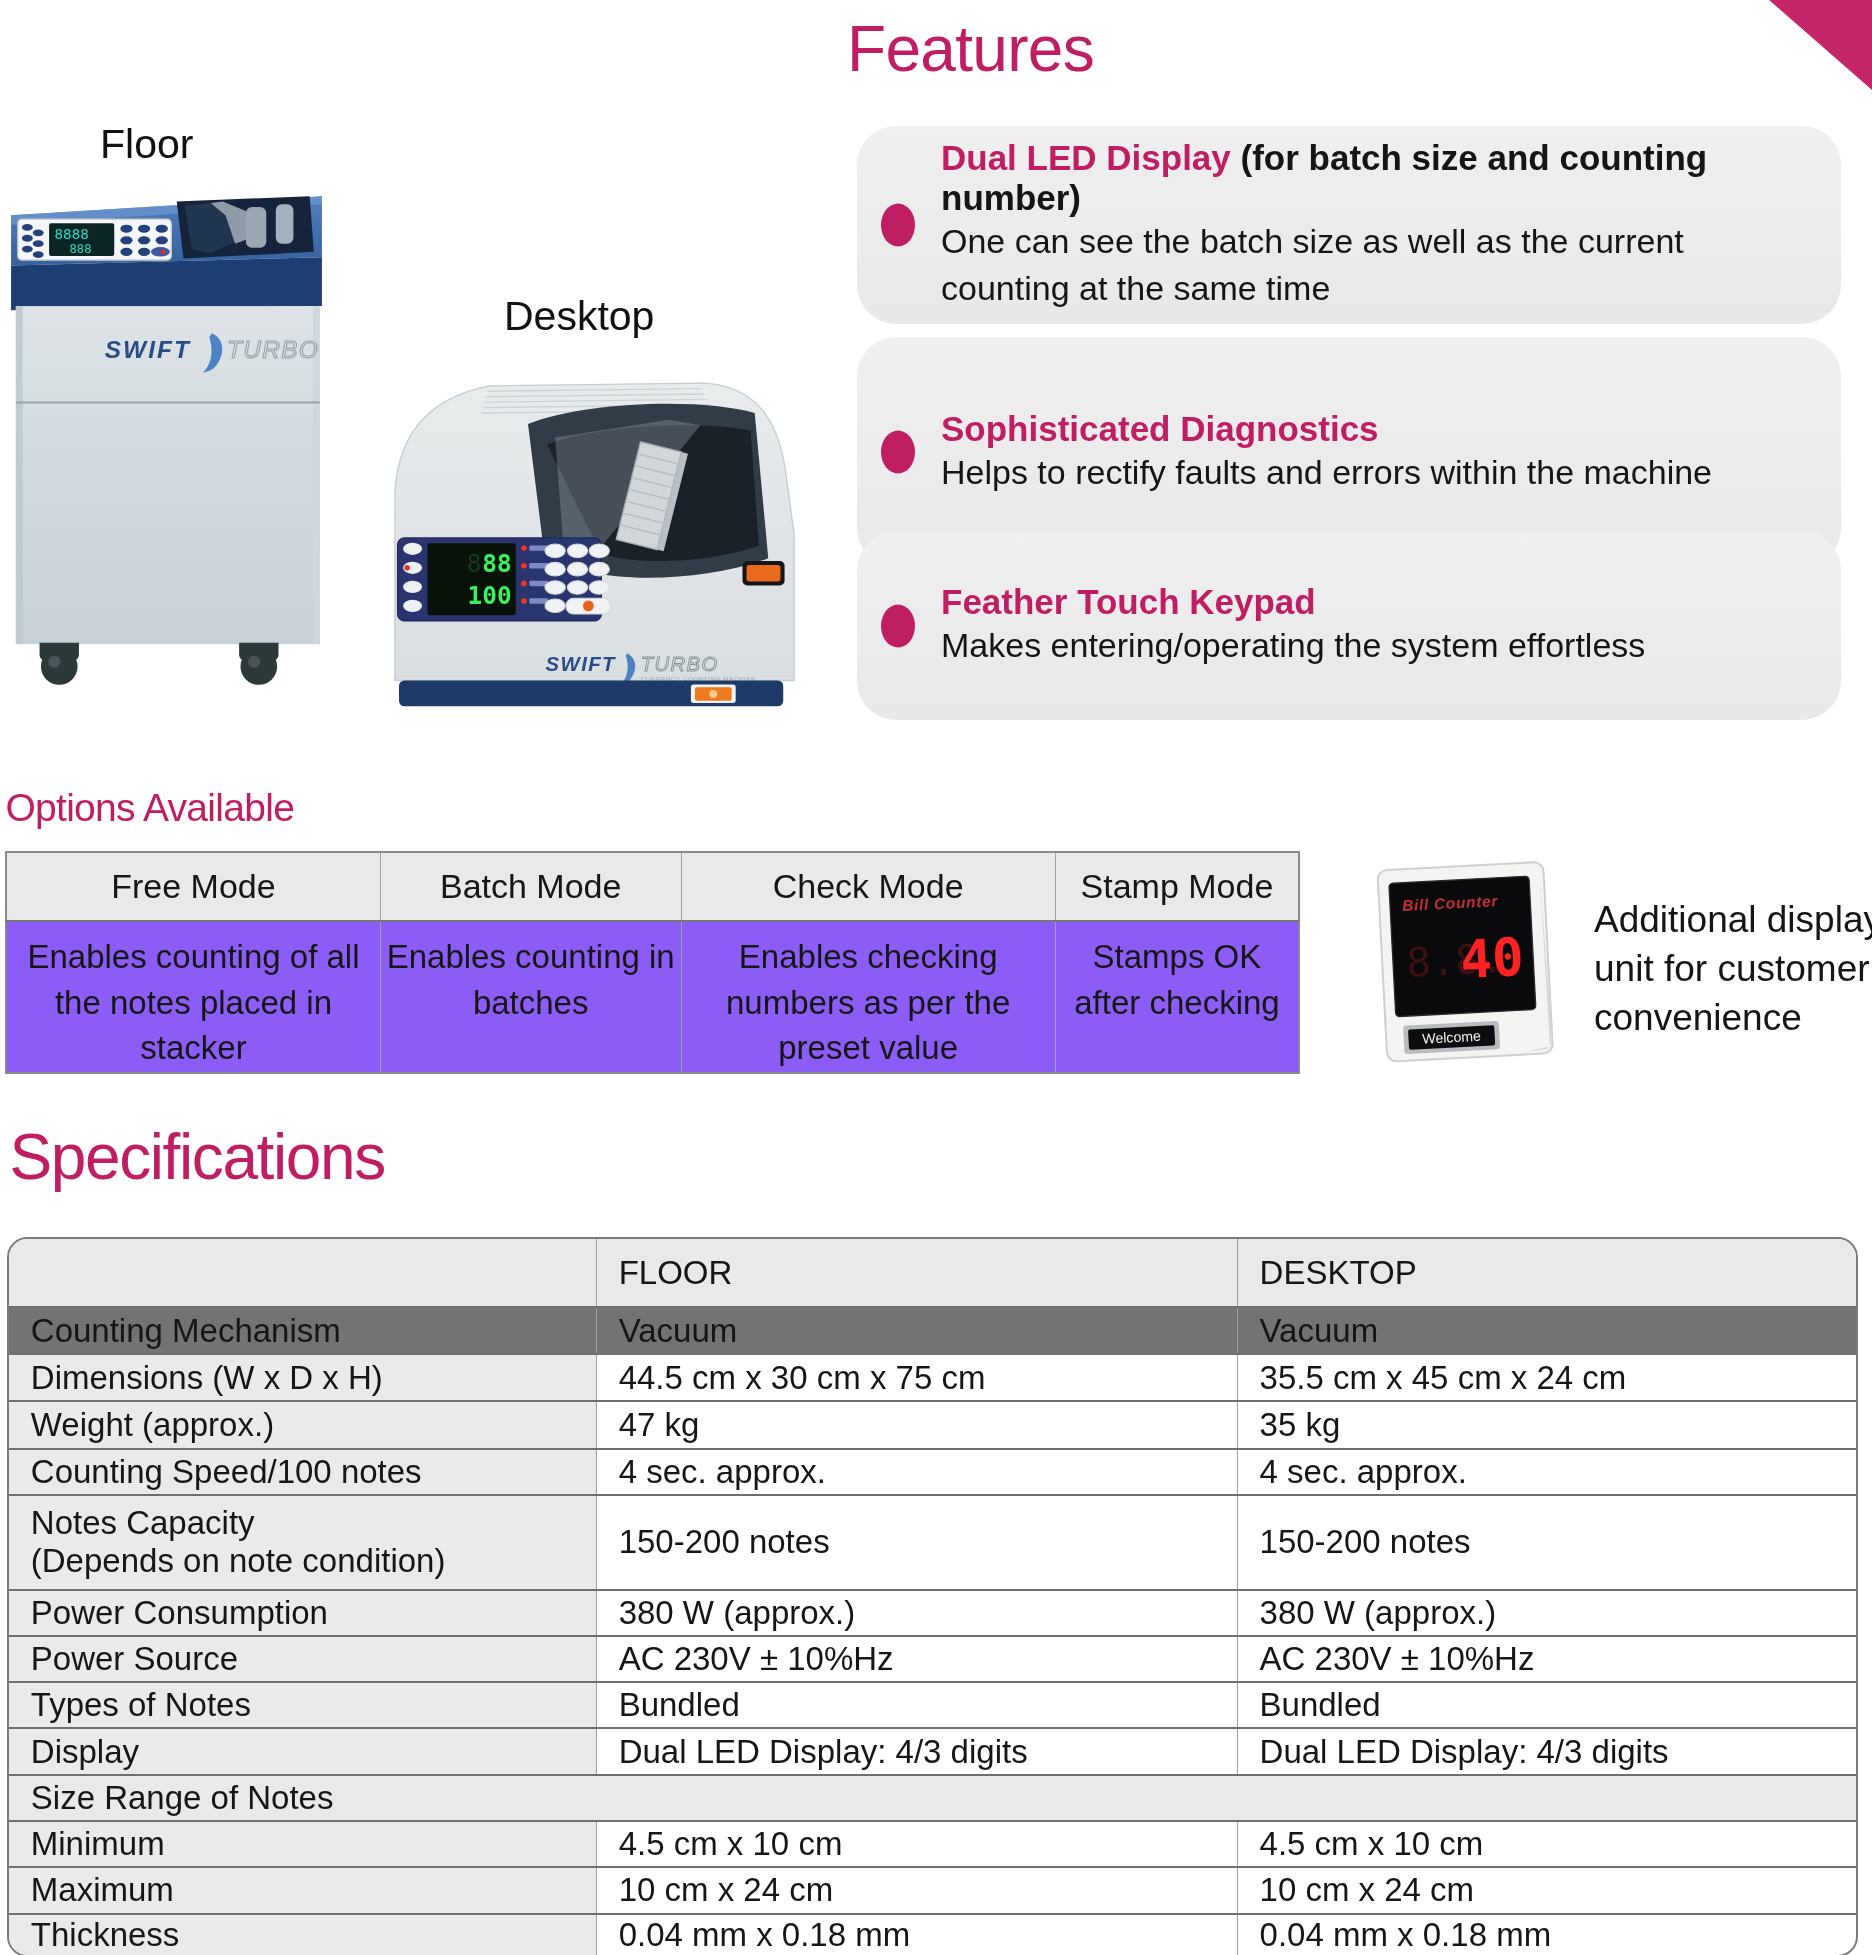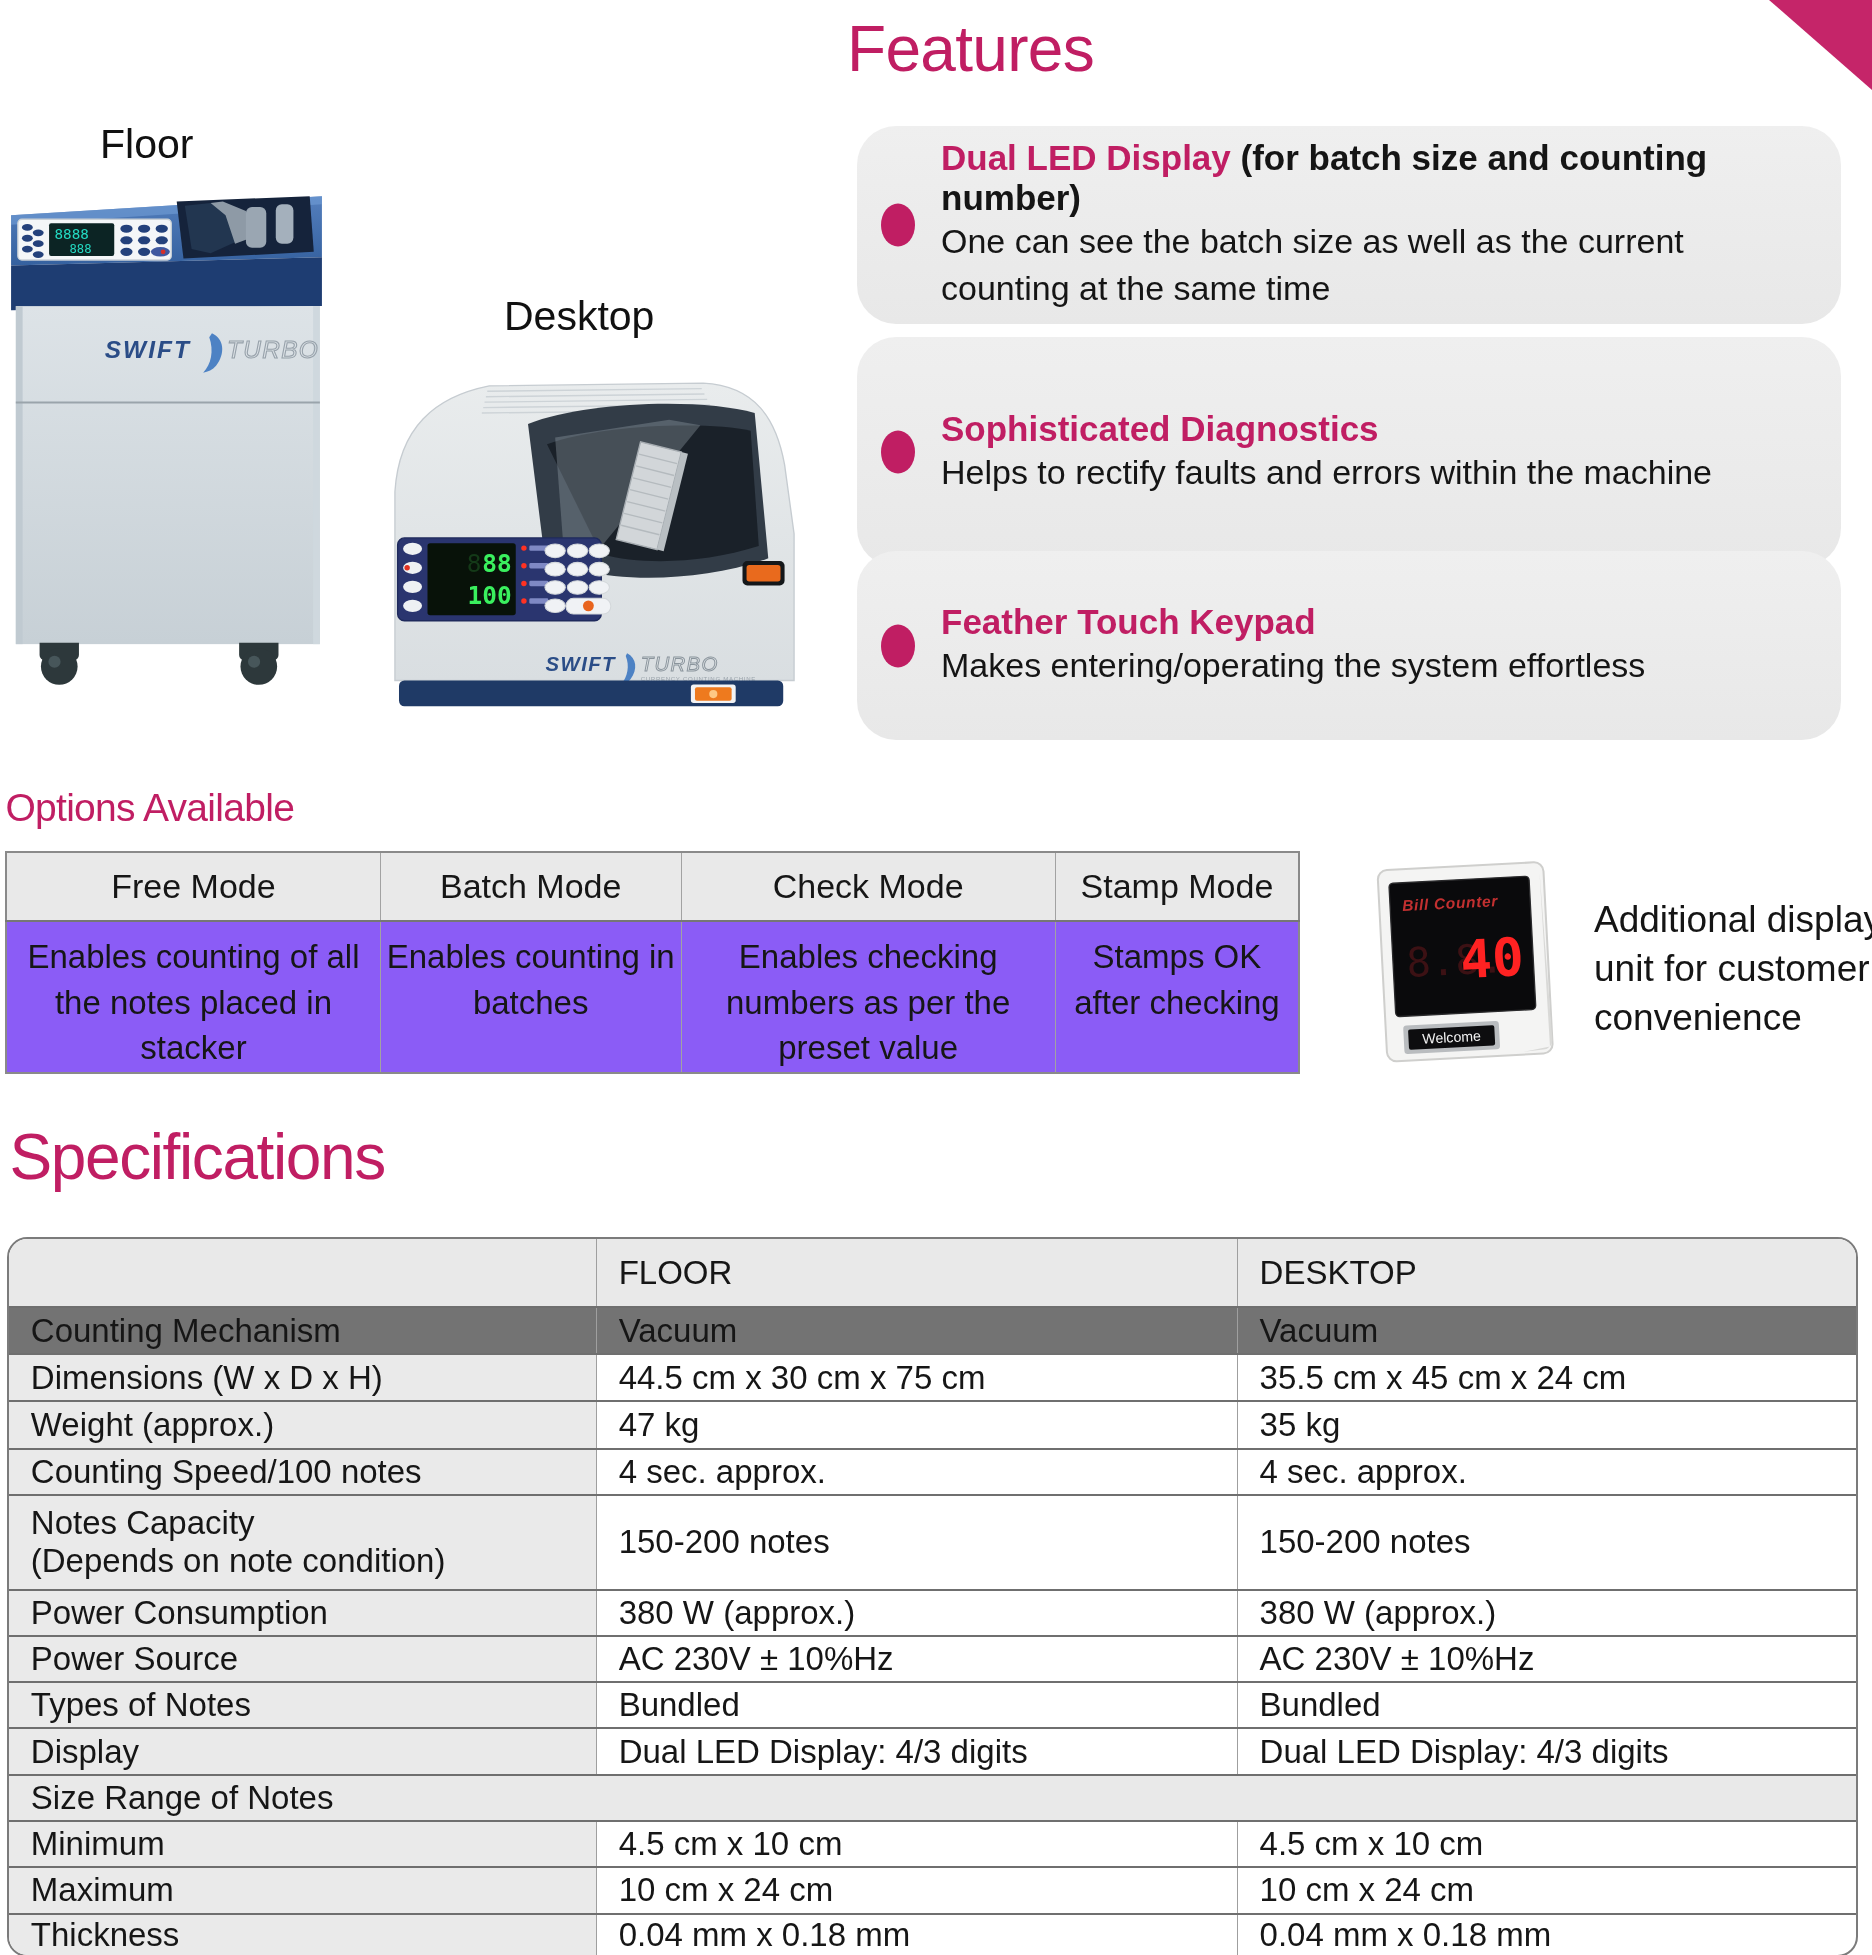--- a/index.html
+++ b/index.html
@@ -15,21 +15,21 @@
   .options-title{position:absolute;left:5.4px;top:786px;font-size:39px;font-weight:normal;color:#c01e63;letter-spacing:-0.7px;}
   .spec-title{position:absolute;left:9.5px;top:1120px;font-size:64px;color:#c01e63;letter-spacing:-1.4px;}
   .m-label{position:absolute;font-size:41px;color:#111;}
   .label-floor{left:100px;top:121px;}
   .label-desktop{left:504px;top:293px;}
   
   .fbox{position:absolute;left:857px;width:984px;background:linear-gradient(#efefef,#e8e8e8);
     border-radius:39px;display:flex;align-items:center;}
   .fbox-1{top:126px;height:198px;}
   .fbox-2{top:337px;height:230px;}
-  .fbox-3{top:551px;height:189px;}
+  .fbox-3{top:531px;height:189px;}
   .fbullet{position:absolute;left:24.4px;top:50%;transform:translateY(-50%);
     width:34px;height:43px;border-radius:50%;background:#c01e63;}
   .fcontent{margin-left:84px;margin-right:13.6px;}
   .ftitle{font-size:35px;font-weight:bold;color:#c01e63;display:inline;}
   .fsuffix{font-size:35px;color:#151515;font-weight:bold;}
   .fbody{font-size:34px;color:#151515;line-height:1.38;max-width:811px;}
   
   .opt-table{position:absolute;left:5.4px;top:851px;width:1295px;border-collapse:collapse;table-layout:fixed;
     border:2px solid #8a8a8a;}
   .opt-table th{background:#e9e9e9;font-weight:normal;font-size:34px;height:65px;text-align:center;

